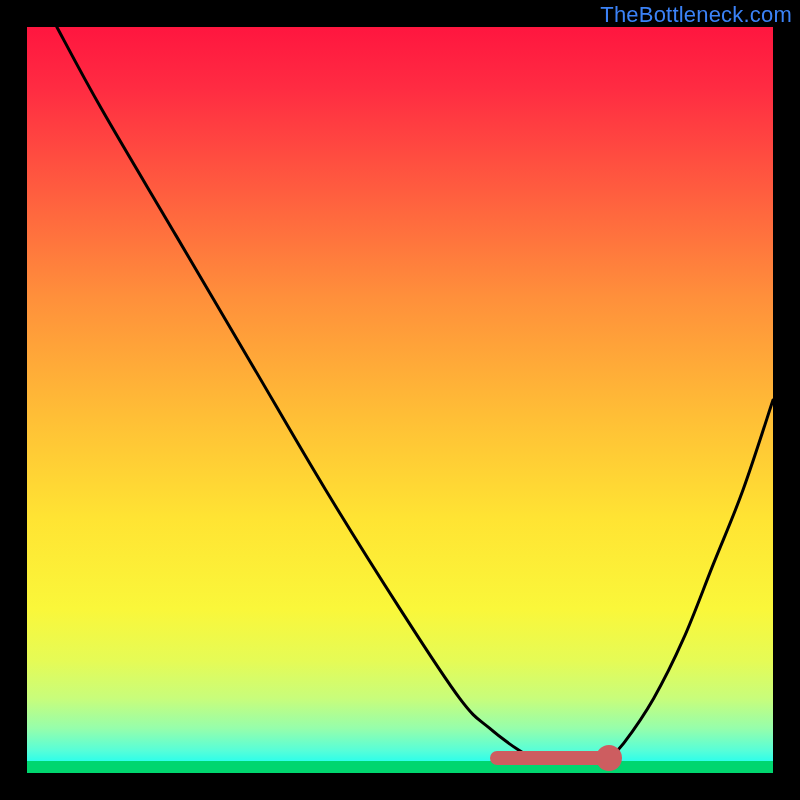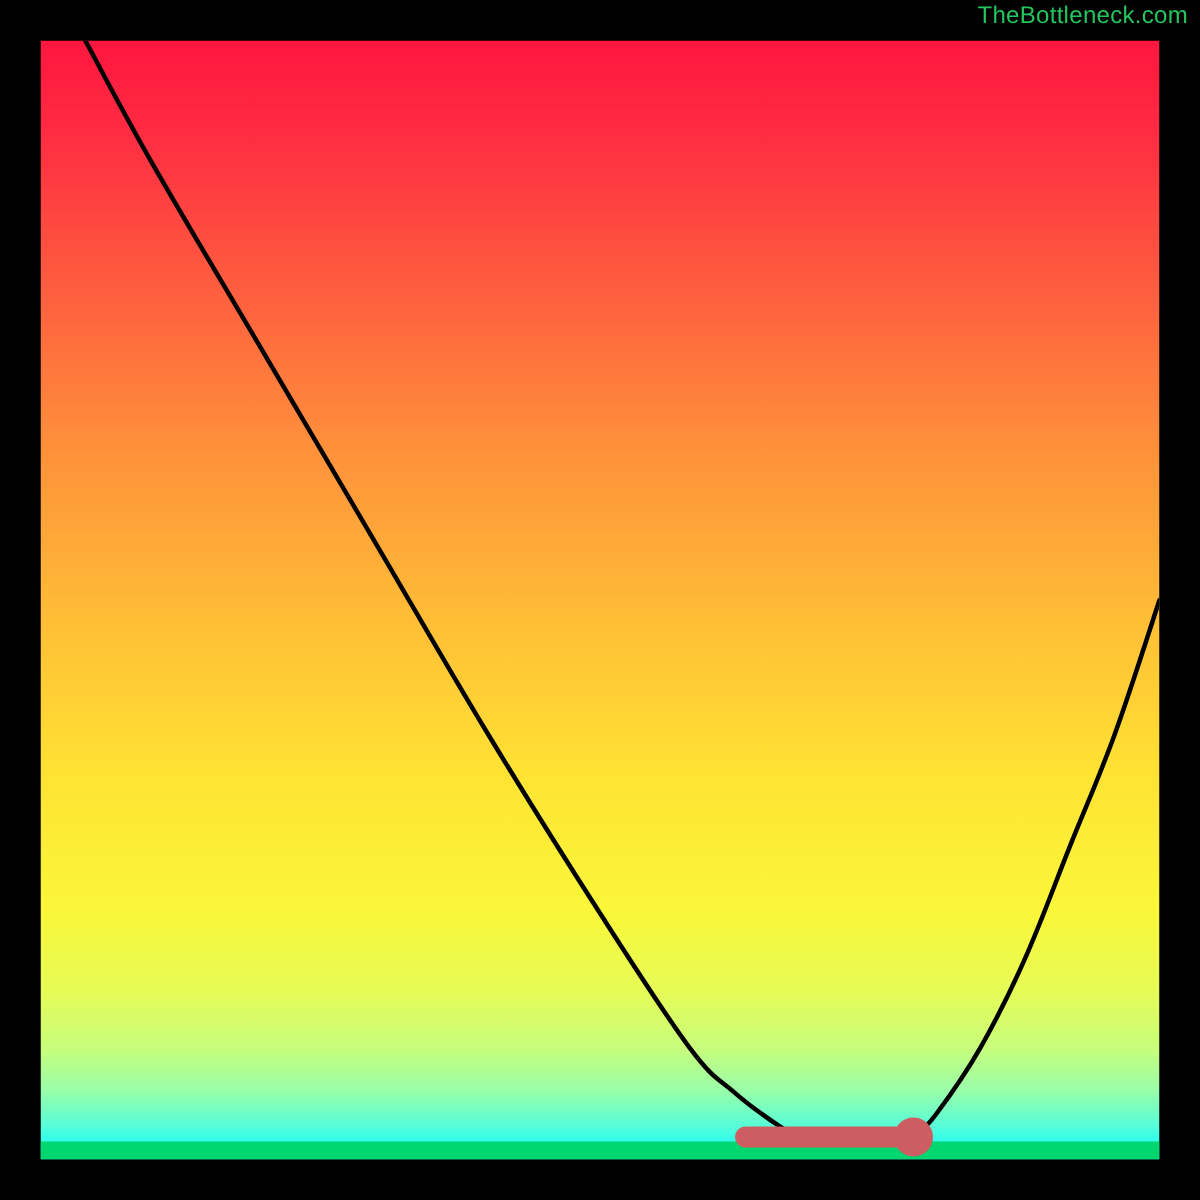--- a/index.html
+++ b/index.html
@@ -8,22 +8,22 @@
     position: relative;
     width: 800px;
     height: 800px;
     background: #000;
   }
   .watermark {
     position: absolute;
     top: 2px;
     right: 8px;
     font-family: Arial, Helvetica, sans-serif;
-    font-size: 16px;
-    color: #22c55e;
+    font-size: 22px;
+    color: #3b82f6;
     letter-spacing: 0.2px;
     z-index: 20;
   }
   .plot {
     position: absolute;
     left: 27px;
     top: 27px;
     width: 746px;
     height: 746px;
     overflow: hidden;

